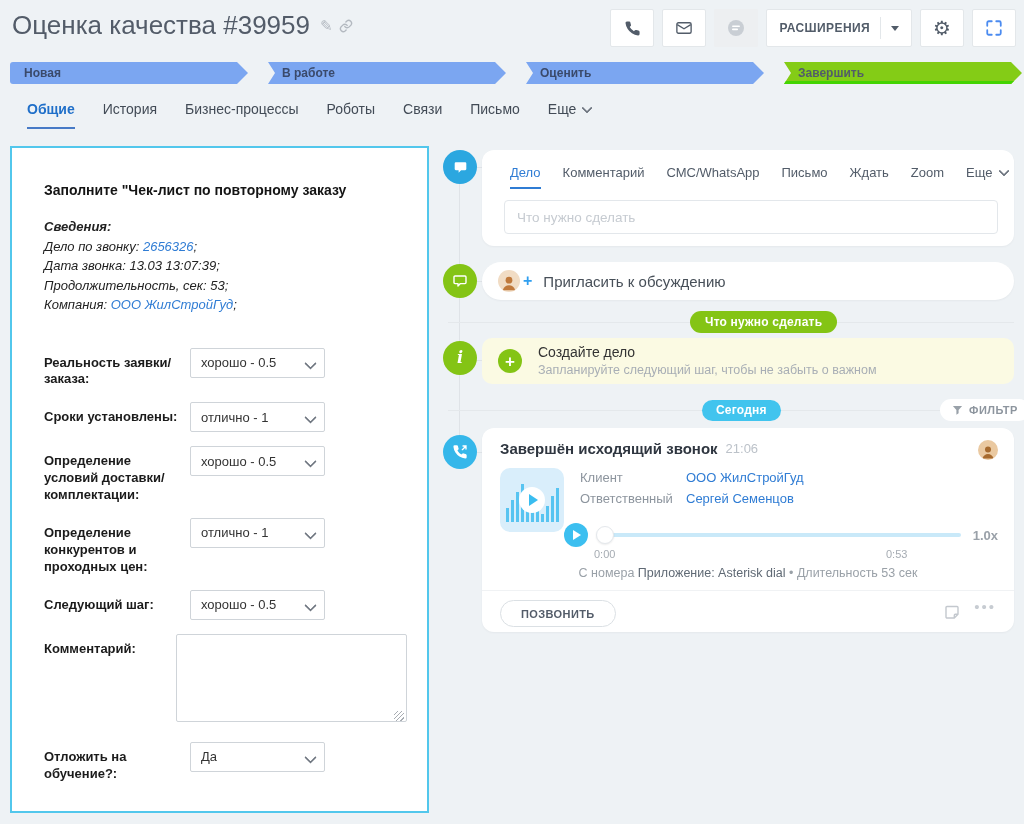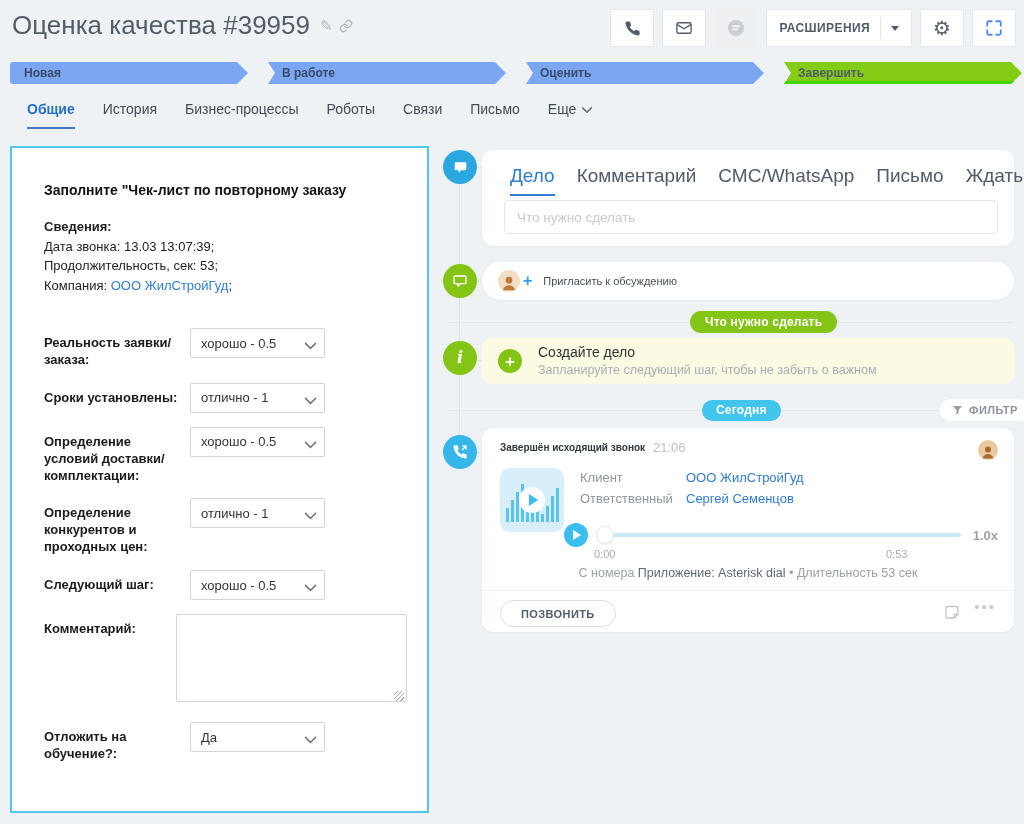--- a/index.html
+++ b/index.html
@@ -32,21 +32,21 @@
   .nav-tab{padding-bottom:10px;cursor:pointer;display:flex;align-items:center;gap:7px;}
   .nav-tab.active{color:#1f6fc9;font-weight:bold;border-bottom:2px solid #477ac6;}
   .chev{width:7px;height:7px;border-right:2px solid #6f7680;border-bottom:2px solid #6f7680;transform:rotate(45deg);border-radius:1px;display:inline-block;}
   .chev.small{width:6px;height:6px;margin-top:-3px;}
 
   
   .form-panel{position:absolute;left:10px;top:146px;width:419px;height:667px;box-sizing:border-box;
               background:#fff;border:2px solid #52c7ec;padding:34px 20px 0 32px;}
   .form-heading{font-size:14px;font-weight:bold;color:#141414;margin:0 0 19px;}
   .form-sub{font-size:13px;color:#222;margin:0 0 21px;}
-  .form-info{font-size:13px;line-height:1.5;color:#222;margin:0 0 33px;}
+  .form-info{font-size:13px;line-height:1.5;color:#222;margin:0 0 33px;font-style:italic;}
   .form-info b{display:block;}
   a.lnk{color:#2f7cd4;text-decoration:none;cursor:pointer;}
   .f-row{display:flex;align-items:flex-start;margin-bottom:14px;}
   .f-label{width:146px;font-weight:bold;font-size:13px;line-height:1.3;color:#1b1b1b;padding-top:7px;box-sizing:border-box;padding-right:10px;}
   .f-select{width:135px;height:30px;box-sizing:border-box;border:1px solid #cfd4d9;border-radius:2px;background:#fff;
             display:flex;align-items:center;padding:0 24px 0 10px;font-size:13px;color:#333;position:relative;cursor:pointer;}
   .f-select .chev{position:absolute;right:9px;top:10px;}
   .ta-wrap{position:relative;}
   .comment-ta{width:231px;height:88px;box-sizing:border-box;border:1px solid #cfd4d9;border-radius:2px;resize:none;font-family:inherit;}
   .ta-grip{position:absolute;right:3px;bottom:5px;width:10px;height:10px;
@@ -57,53 +57,53 @@
   .rail-line{position:absolute;left:459px;top:167px;width:1px;height:285px;background:#dfe3e7;z-index:0;}
   .rail-stub{position:absolute;left:477px;width:7px;height:1px;background:#dfe3e7;z-index:0;}
   .rail-icon{position:absolute;left:443px;width:34px;height:34px;border-radius:50%;display:flex;align-items:center;justify-content:center;z-index:2;}
   .ri-blue{background:#2ba7e0;}.ri-green{background:#84c415;}.ri-cyan{background:#35b7ea;}
   .info-i{font-family:"DejaVu Serif",serif;font-style:italic;font-weight:bold;font-size:16px;color:#fff;line-height:1;}
 
   .card{position:absolute;background:#fff;border-radius:12px;box-shadow:0 1px 2px rgba(50,60,70,.05);}
 
   
   #composer{left:482px;top:150px;width:532px;height:96px;}
-  .composer-tabs{display:flex;gap:22px;align-items:flex-start;padding:15px 24px 0 28px;font-size:19px;color:#525c69;}
+  .composer-tabs{display:flex;gap:22px;align-items:flex-start;padding:15px 24px 0 28px;font-size:13px;color:#525c69;}
   .ctab{padding-bottom:7px;cursor:pointer;}
   .ctab.active{color:#2f7cd4;border-bottom:2px solid #2f7cd4;}
   .ctab-more{margin-left:auto;display:flex;gap:7px;align-items:center;cursor:pointer;}
   .todo-input{position:absolute;left:22px;right:16px;top:50px;height:34px;border:1px solid #e3e7eb;border-radius:4px;
               padding:0 12px;font-size:13.5px;color:#333;font-family:inherit;box-sizing:border-box;}
   .todo-input::placeholder{color:#c6cbd1;}
 
   
   #invite{left:482px;top:262px;width:532px;height:38px;border-radius:19px;display:flex;align-items:center;padding-left:16px;box-sizing:border-box;cursor:pointer;}
   .avatar-sm{width:22px;height:22px;border-radius:50%;background:#f1dcc4;overflow:hidden;display:flex;align-items:flex-end;justify-content:center;}
   .plus-blue{color:#2f9ff0;font-weight:bold;font-size:16px;margin-left:3px;line-height:1;}
-  .invite-label{margin-left:11px;font-size:11px;color:#474f58;}
+  .invite-label{margin-left:11px;font-size:15px;color:#474f58;}
 
   
   .h-divider{position:absolute;left:448px;width:566px;height:1px;background:#e4e8eb;z-index:0;}
   .pill{position:absolute;height:22px;line-height:22px;border-radius:11px;color:#fff;font-size:12px;font-weight:bold;padding:0 15px;z-index:2;letter-spacing:.2px;}
   .pill-green{background:#84c415;}
   .pill-cyan{background:#41c4ee;height:21px;line-height:21px;padding:0 14px;}
   .filter-btn{position:absolute;left:940px;top:399px;height:22px;background:#fff;border-radius:11px;padding:0 12px;
               display:flex;align-items:center;gap:6px;font-size:11px;font-weight:bold;letter-spacing:.5px;color:#8d959e;z-index:2;cursor:pointer;}
 
   
   #create-card{left:482px;top:338px;width:532px;height:46px;background:#fbfae3;border-radius:10px;box-shadow:none;}
   .plus-circle{position:absolute;left:16px;top:11px;width:24px;height:24px;border-radius:50%;background:#84c415;color:#fff;
                display:flex;align-items:center;justify-content:center;font-size:17px;font-weight:bold;line-height:1;cursor:pointer;}
   .create-title{position:absolute;left:56px;top:6px;font-size:14px;color:#333;}
   .create-sub{position:absolute;left:56px;top:25px;font-size:12.5px;color:#a8aeb5;}
 
   
   #call-card{left:482px;top:428px;width:532px;height:204px;}
   .cc-head{position:absolute;left:18px;top:12px;display:flex;align-items:center;gap:8px;}
-  .cc-title{font-size:10px;font-weight:bold;color:#2f3640;}
+  .cc-title{font-size:15px;font-weight:bold;color:#2f3640;}
   .cc-time{font-size:13px;color:#bcc2c9;}
   .avatar-xs{position:absolute;right:16px;top:12px;width:20px;height:20px;border-radius:50%;background:#eac9a1;overflow:hidden;display:flex;align-items:flex-end;justify-content:center;}
   .cc-thumb{position:absolute;left:18px;top:40px;width:64px;height:64px;background:#d9eefb;border-radius:10px;overflow:hidden;cursor:pointer;}
   .thumb-play{position:absolute;left:19px;top:19px;width:26px;height:26px;border-radius:50%;background:#fff;display:flex;align-items:center;justify-content:center;}
   .tri-cyan{width:0;height:0;border-left:9px solid #39bdf0;border-top:6px solid transparent;border-bottom:6px solid transparent;margin-left:3px;}
   .cc-fields{position:absolute;left:98px;top:42px;}
   .fr{display:flex;align-items:baseline;margin-bottom:6px;font-size:13px;}
   .fl{width:106px;color:#8d959e;}
   .fv{color:#2f7cd4;cursor:pointer;}
   .player{position:absolute;left:82px;top:94px;right:16px;height:26px;display:flex;align-items:center;}
@@ -194,20 +194,21 @@
     <span class="nav-tab">
         <span>Еще</span>
         <span class="chev small"></span>
       </span>
   </div>
 
   <div class="form-panel">
     <h2 class="form-heading">Заполните "Чек-лист по повторному заказу</h2>
     <div class="form-info">
       <b>Сведения:</b>
+      <div><span>Дело по звонку: </span><a class="lnk">2656326</a><span>;</span></div>
       <div>Дата звонка: 13.03 13:07:39;</div>
       <div>Продолжительность, сек: 53;</div>
       <div><span>Компания: </span><a class="lnk">ООО ЖилСтройГуд</a><span>;</span></div>
     </div>
 
     <div class="f-row">
       <div class="f-label">Реальность заявки/заказа:</div>
       <div class="f-select">
           <span>хорошо - 0.5</span>
           <span class="chev"></span>

